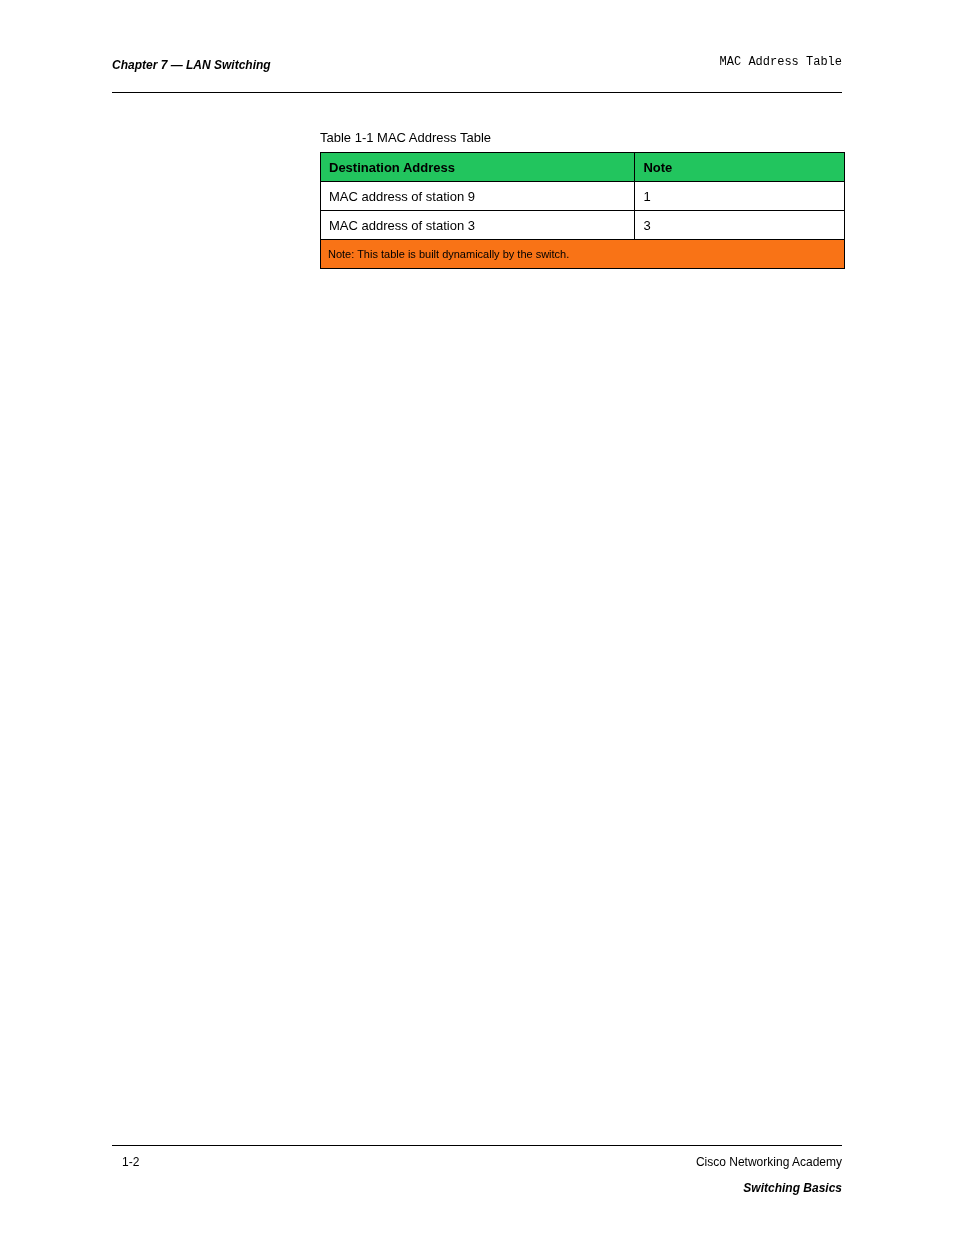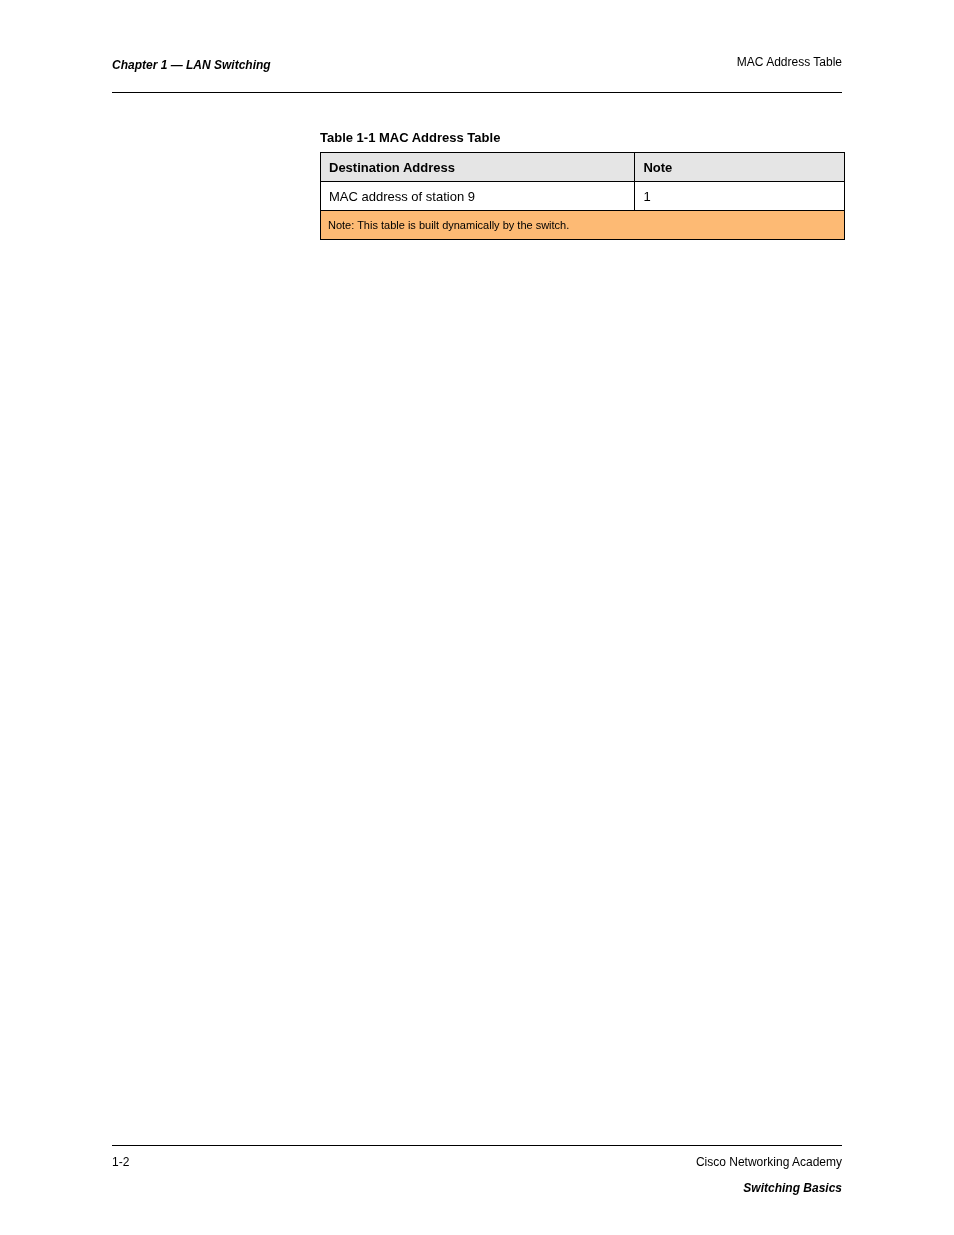--- a/index.html
+++ b/index.html
@@ -24,65 +24,64 @@
     top: 55px;
     height: 30px;
   }
   .header-left {
     font-family: Arial, Helvetica, sans-serif;
     font-size: 12px;
     font-style: italic;
     font-weight: bold;
   }
   .header-right {
-    font-family: Liberation Sans, sans-serif;
+    font-family: Liberation Mono, monospace;
     font-size: 12px;
     position: absolute;
     right: 0;
     top: 0;
   }
   .hr-top {
     position: absolute;
     left: 112px;
     right: 112px;
     top: 92px;
     border: none;
     border-top: 1px solid #000;
     margin: 0;
   }
   .table-caption {
     position: absolute;
     left: 320px;
     top: 130px;
     font-family: Arial, Helvetica, sans-serif;
     font-size: 13px;
-    font-weight: bold;
   }
   table.data {
     position: absolute;
     left: 320px;
     top: 152px;
     border-collapse: collapse;
     width: 525px;
     font-family: Arial, Helvetica, sans-serif;
     font-size: 13px;
   }
   table.data th, table.data td {
     border: 1px solid #000;
     padding: 4px 8px;
     text-align: left;
     height: 20px;
     box-sizing: content-box;
   }
   table.data th {
-    background: #e5e5e5;
+    background: #22c55e;
     font-weight: bold;
   }
   table.data .footnote-row td {
-    background: #fdba74;
+    background: #f97316;
     font-size: 11px;
     padding-left: 7px;
   }
   table.data col.col1 { width: 315px; }
   table.data col.col2 { width: 210px; }
 
   .hr-bottom {
     position: absolute;
     left: 112px;
     right: 112px;
@@ -93,31 +92,31 @@
   }
   .footer-region {
     position: absolute;
     left: 112px;
     right: 112px;
     top: 1155px;
     height: 30px;
     font-family: Arial, Helvetica, sans-serif;
     font-size: 12px;
   }
-  .footer-left { position: absolute; left: 0; top: 0; }
+  .footer-left { position: absolute; left: 10px; top: 0; }
   .footer-center { position: absolute; left: 0; right: 0; top: 0; text-align: right; }
   .footer-right { position: absolute; right: 0; top: 0; font-style: italic; font-weight: bold; margin-top: 26px; }
 </style>
 </head>
 <body>
 
 <div class="page">
 
   <div class="header-region">
-    <span class="header-left">Chapter 1 — LAN Switching</span>
+    <span class="header-left">Chapter 7 — LAN Switching</span>
     <span class="header-right">MAC Address Table</span>
   </div>
   <hr class="hr-top">
 
   <div class="table-caption">Table 1-1   MAC Address Table</div>
 
   <table class="data">
     <colgroup>
       <col class="col1">
         <col class="col2">
@@ -126,20 +125,24 @@
       <tr>
         <th>Destination Address</th>
         <th>Note</th>
       </tr>
     </thead>
     <tbody>
       <tr>
         <td>MAC address of station 9</td>
         <td>1</td>
       </tr>
+      <tr>
+        <td>MAC address of station 3</td>
+        <td>3</td>
+      </tr>
       <tr class="footnote-row">
         <td colspan="2">Note: This table is built dynamically by the switch.</td>
       </tr>
     </tbody>
   </table>
 
   <hr class="hr-bottom">
 
   <div class="footer-region">
     <span class="footer-left">1-2</span>

